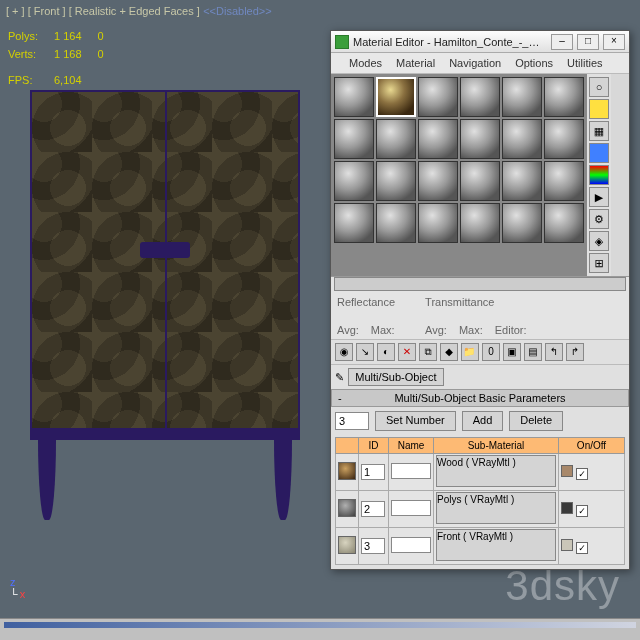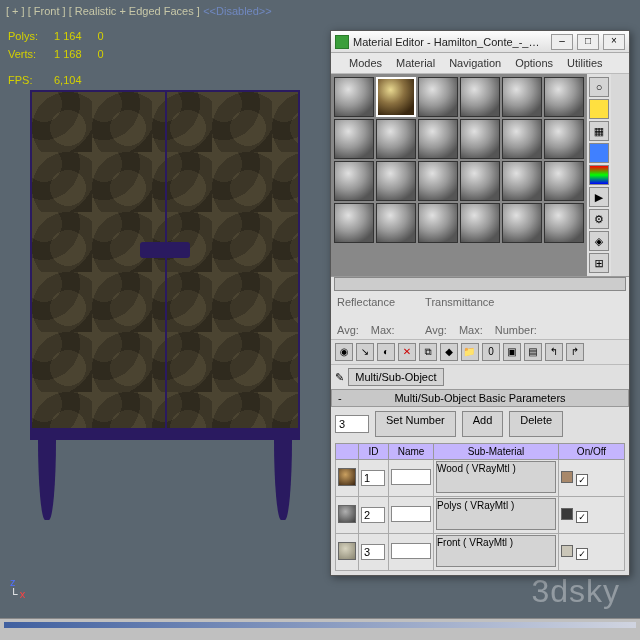--- a/index.html
+++ b/index.html
@@ -14,21 +14,21 @@
 .cab-body::before{content:"";position:absolute;left:50%;top:0;bottom:0;width:2px;background:#2a1a60}
 .knob{position:absolute;top:150px;left:50%;transform:translateX(-50%);width:50px;height:16px;background:#2a1a60;border-radius:3px}
 .cab-base{width:270px;height:10px;background:#2a1a60}
 .legs{position:relative;width:270px;height:80px}
 .leg{position:absolute;top:0;width:18px;height:80px;background:#2a1a60;border-radius:0 0 40% 40%/0 0 100% 100%}
 .leg.l1{left:8px}
 .leg.l2{right:8px}
 .axis{position:absolute;bottom:40px;left:10px;color:#fff;font-size:12px}
 .axis .z{color:#5070ff}
 .axis .x{color:#ff4040}
-.watermark{position:absolute;bottom:30px;right:20px;font-size:32px;font-weight:300;color:rgba(255,255,255,0.35);letter-spacing:1px}
+.watermark{position:absolute;bottom:30px;right:20px;font-size:42px;font-weight:300;color:rgba(255,255,255,0.35);letter-spacing:1px}
 .btm{position:absolute;bottom:0;left:0;right:0;height:22px;background:#c0c0c0;border-top:1px solid #888}
 .btm::before{content:"";position:absolute;top:3px;left:4px;right:4px;height:6px;background:linear-gradient(90deg,#4060a0,#d0d4e0)}
 
 
 .win{position:absolute;top:30px;left:330px;width:300px;background:#e4e4e4;border:1px solid #555;box-shadow:2px 2px 8px rgba(0,0,0,0.4)}
 .titlebar{height:22px;background:linear-gradient(#fdfdfd,#e0e0e0);border-bottom:1px solid #aaa;display:flex;align-items:center;padding:0 4px;gap:4px}
 .titlebar .ico{width:14px;height:14px;background:#3a9e3a;border:1px solid #2a7a2a}
 .titlebar .ttl{flex:1;color:#222;white-space:nowrap;overflow:hidden;text-overflow:ellipsis}
 .titlebar .wbtn{width:22px;height:16px;background:#eee;border:1px solid #999;text-align:center;line-height:12px;font-size:10px;cursor:pointer}
 .menubar{display:flex;gap:2px;padding:2px 12px;background:#e8e8e8;border-bottom:1px solid #bbb}
@@ -51,23 +51,23 @@
 .picker{display:flex;gap:4px;align-items:center;padding:3px 4px;background:#e0e0e0}
 .picker .drop{flex:1;height:18px;background:#fff;border:1px solid #888;padding:0 14px 0 4px;position:relative;line-height:16px;overflow:hidden;white-space:nowrap;text-overflow:ellipsis}
 .picker .drop::after{content:"▾";position:absolute;right:2px;top:1px;font-size:9px}
 .picker .btn{height:18px;padding:0 6px;background:#d4d4d4;border:1px solid #888;cursor:pointer;line-height:16px}
 .rollout{background:#e0e0e0}
 .roll-head{background:#c8c8c8;border:1px solid #999;padding:2px 4px;text-align:center;position:relative;cursor:pointer}
 .roll-head::before{content:"-";position:absolute;left:6px}
 .roll-body{padding:4px}
 .row-btns{display:flex;gap:6px;align-items:center;margin-bottom:6px}
 .num-field{width:34px;height:18px;background:#fff;border:1px solid #888;padding:0 3px;line-height:16px}
-.btn{height:26px;padding:0 10px;background:#d4d4d4;border:1px solid #888;cursor:pointer;line-height:16px}
+.btn{height:20px;padding:0 10px;background:#d4d4d4;border:1px solid #888;cursor:pointer;line-height:16px}
 .tbl{width:100%;border-collapse:collapse}
-.tbl th{background:#c4b5fd;border:1px solid #999;padding:2px 3px;font-weight:normal;text-align:center;font-size:10px}
+.tbl th{background:#fdba74;border:1px solid #999;padding:2px 3px;font-weight:normal;text-align:center;font-size:10px}
 .tbl td{border:1px solid #aaa;padding:1px 2px;background:#e4e4e4;vertical-align:middle}
 .sw{width:18px;height:18px;border:1px solid #666;display:inline-block}
 .sw1{background:radial-gradient(circle at 40% 35%,#caa060,#3a2410)}
 .sw2{background:radial-gradient(circle at 40% 35%,#b0b0b0,#404040)}
 .sw3{background:radial-gradient(circle at 40% 35%,#d8d4c0,#888470)}
 .idf{width:24px;height:16px;background:#fff;border:1px solid #888;display:inline-block;text-align:left;padding:0 2px;line-height:14px}
 .mbtn{display:inline-block;width:100%;height:32px;background:#d4d4d4;border:1px solid #888;line-height:14px;cursor:pointer;font-size:10px;overflow:hidden}
 .chk{width:12px;height:12px;border:1px solid #666;background:#fff;display:inline-block;text-align:center;line-height:10px;font-size:9px;cursor:pointer}
 .csw{width:12px;height:12px;border:1px solid #666;display:inline-block;cursor:pointer}
 </style>
@@ -189,21 +189,21 @@
       <div class="row">
           <span>Avg:</span>
           <span>Max:</span>
         </div>
     </div>
     <div class="col">
       <span>Transmittance</span>
       <div class="row">
           <span>Avg:</span>
           <span>Max:</span>
-          <span>Number:</span>
+          <span>Editor:</span>
         </div>
     </div>
   </div>
   <div class="toolbar">
     <div class="tb">◉</div>
     <div class="tb">↘</div>
     <div class="tb">◐</div>
     <div class="tb" style="color:#c00">✕</div>
     <div class="tb">⧉</div>
     <div class="tb">◆</div>

